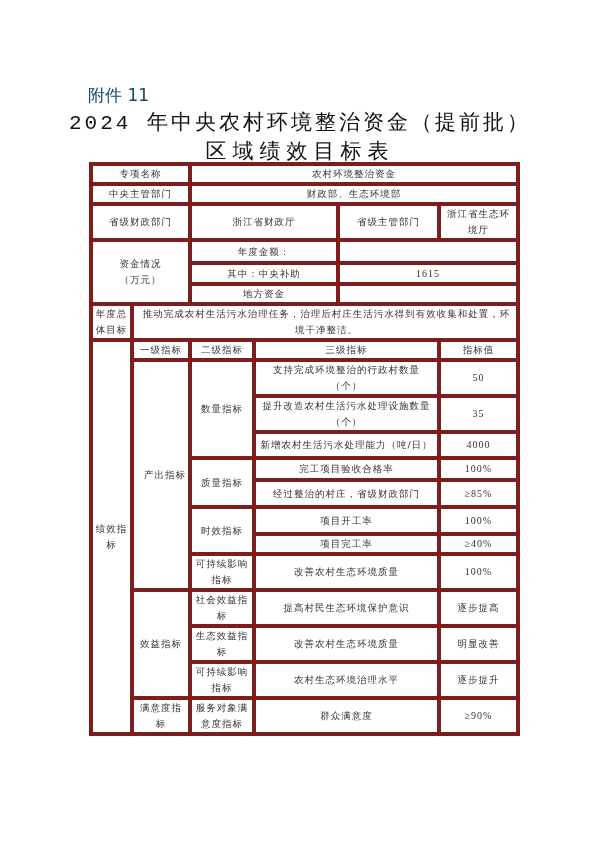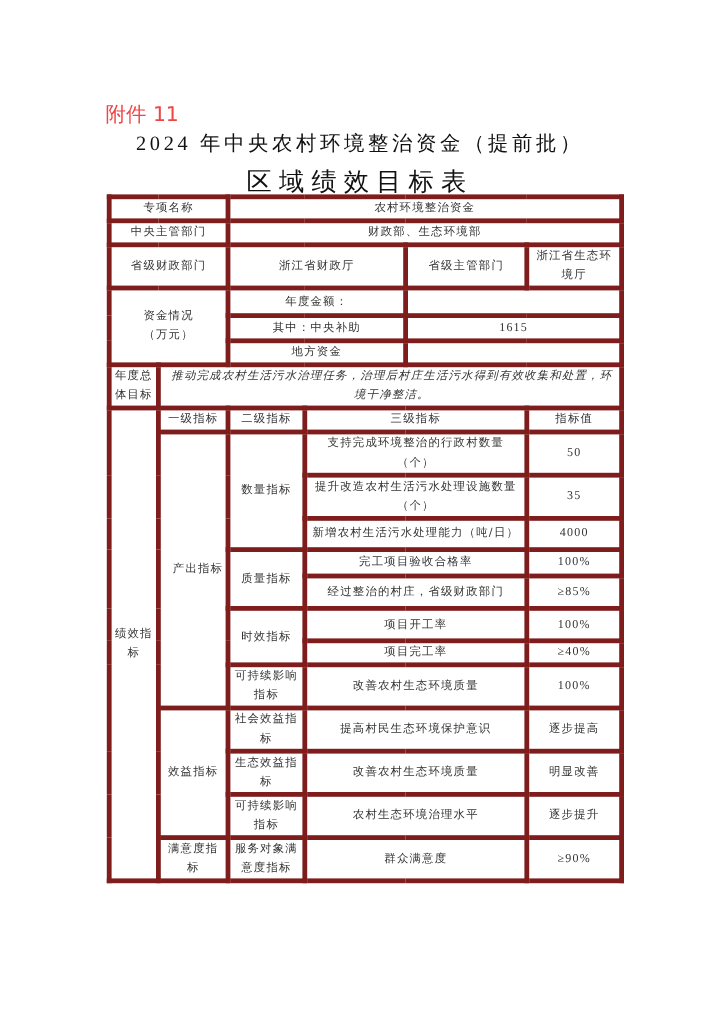--- a/index.html
+++ b/index.html
@@ -1,30 +1,30 @@
 <!DOCTYPE html>
 <html><head>
 <meta charset="utf-8">
 <style>
   html, body { margin: 0; padding: 0; background: #ffffff; }
   body { width: 600px; height: 848px; position: relative; overflow: hidden;
          font-family: "DejaVu Serif", "Liberation Serif", serif; color: #2a2a2a; }
   .attach { position: absolute; left: 88px; top: 84px; font-size: 17px;
-            font-family: "DejaVu Sans", "Liberation Sans", sans-serif; color: #ef4444; }
+            font-family: "DejaVu Sans", "Liberation Sans", sans-serif; color: #0c4a6e; }
   .title1 { position: absolute; left: 0; width: 600px; top: 108px; text-align: center;
-            font-size: 17px; letter-spacing: 3px; color: #111;
-            font-family: Liberation Serif, serif; }
+            font-size: 21px; letter-spacing: 3px; color: #111;
+            font-family: Liberation Mono, monospace; }
   .title2 { position: absolute; left: 0; width: 600px; top: 137px; text-align: center;
             font-size: 21px; letter-spacing: 6px; color: #111;
             font-family: "DejaVu Sans", "Liberation Sans", sans-serif; }
   table.main { position: absolute; left: 89px; top: 162px; width: 427px;
                border-collapse: collapse; table-layout: fixed; font-size: 9.5px; }
   table.main td { border: 4px solid #7f1d1d; text-align: center; vertical-align: middle;
                   padding: 0 2px; line-height: 16px; letter-spacing: 1px; color: #333; }
-  td.left { text-align: right; padding-left: 5px !important; font-style: italic; }
+  td.left { text-align: right; padding-left: 5px !important; }
   td.num { font-family: "Liberation Serif", "DejaVu Serif", serif; letter-spacing: 0; font-size: 10px; }
 </style>
 </head>
 <body>
 
 <div class="attach">附件 11</div>
 <div class="title1">2024 年中央农村环境整治资金（提前批）</div>
 <div class="title2">区域绩效目标表</div>
 
 <table class="main">

